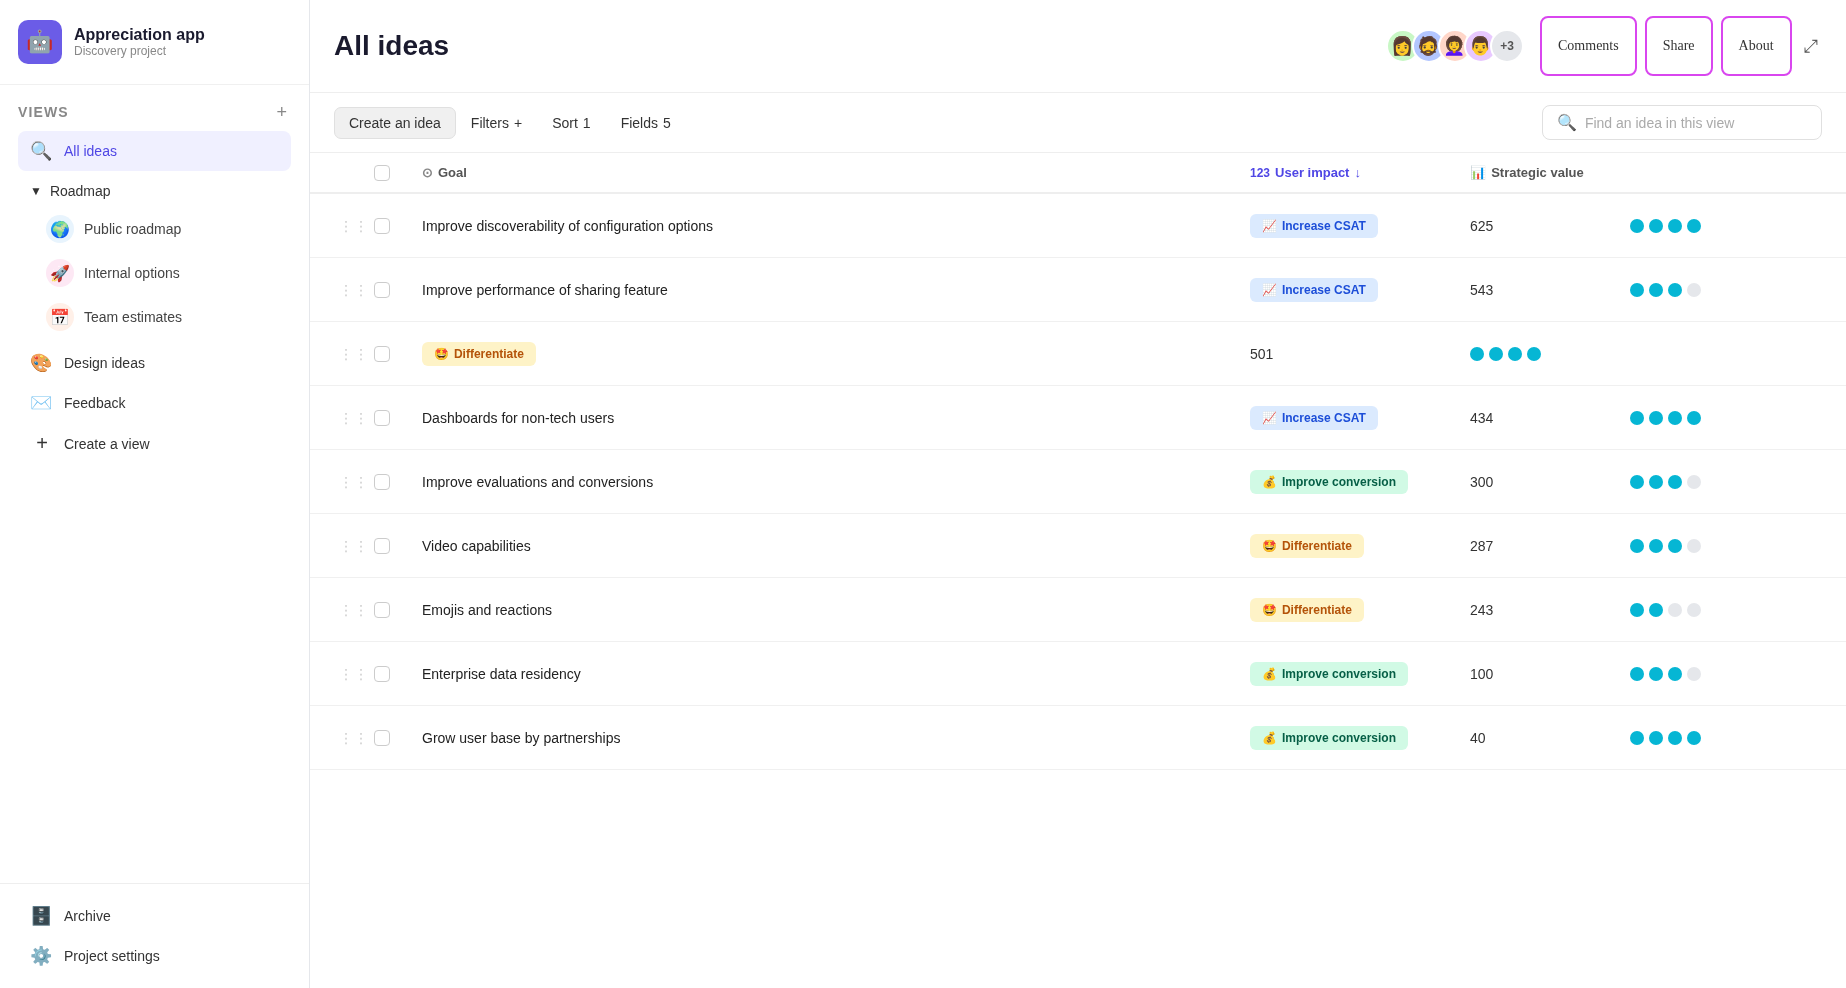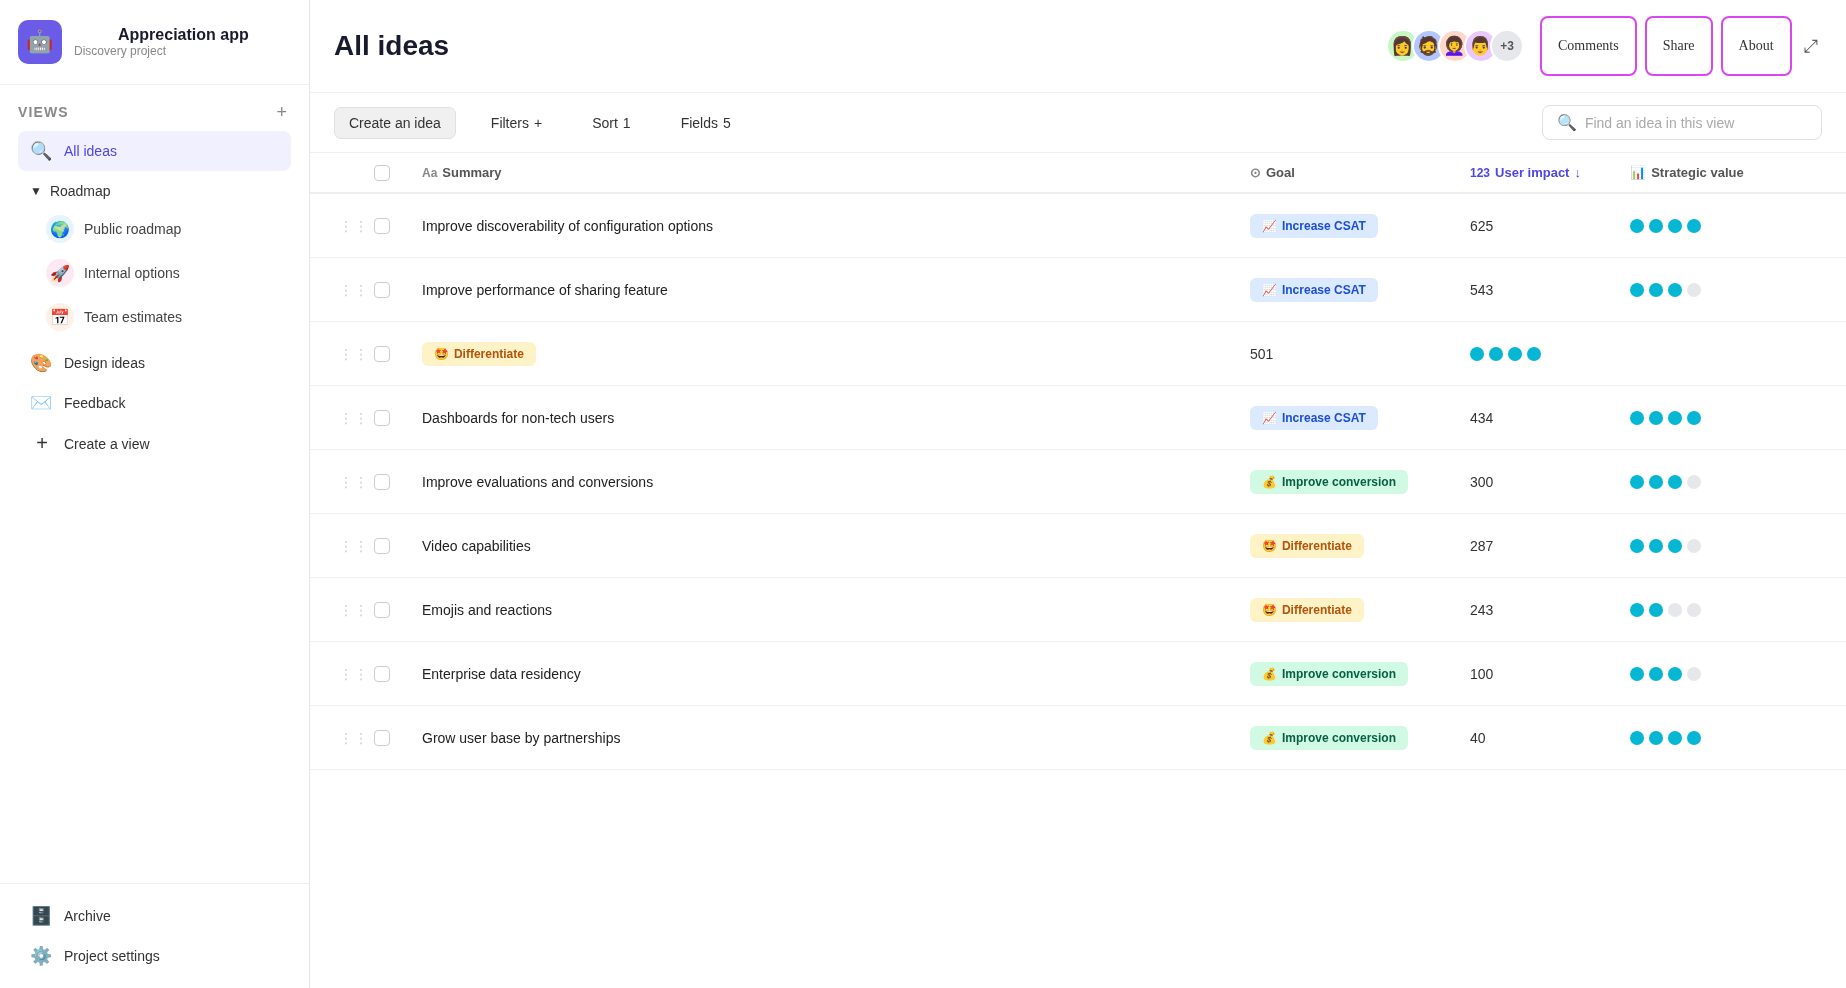--- a/index.html
+++ b/index.html
@@ -32,21 +32,20 @@
       display: flex;
       align-items: center;
       justify-content: center;
       font-size: 22px;
     }
 
     .sidebar-header-text h2 {
       font-size: 16px;
       font-weight: 700;
       color: #1a1a2e;
-      margin-left: 44px;
     }
 
     .sidebar-header-text p {
       font-size: 12px;
       color: #888;
     }
 
     .views-section {
       padding: 18px 18px 8px;
       flex: 1;
@@ -240,21 +239,21 @@
       color: #555;
       padding: 4px;
     }
 
     
     .toolbar {
       display: flex;
       align-items: center;
       padding: 12px 24px;
       border-bottom: 1px solid #eee;
-      gap: 20px;
+      gap: 0;
     }
 
     .toolbar-btn {
       display: flex;
       align-items: center;
       gap: 5px;
       padding: 7px 14px;
       border-radius: 7px;
       font-size: 14px;
       font-weight: 500;
@@ -521,24 +520,20 @@
   </div>
 
   <div class="table-container">
 
     <div class="table-header">
       <div style="display:flex; align-items:center; justify-content:center;"></div>
       <div style="display:flex; align-items:center;">
         <div class="header-checkbox"></div>
       </div>
       <div class="table-header-cell">
-        <span style="color:#888; font-weight:700; font-size:12px;">Aa</span>
-        <span>Summary</span>
-      </div>
-      <div class="table-header-cell">
         <span style="color:#888;">⊙</span>
         <span>Goal</span>
       </div>
       <div class="table-header-cell active-sort">
         <span style="font-weight:700; font-size:12px; color:#4f46e5;text-align:right;">123</span>
         <span style="color:#4f46e5;">User impact</span>
         <span style="color:#4f46e5;">↓</span>
       </div>
       <div class="table-header-cell">
         <span>📊</span>

